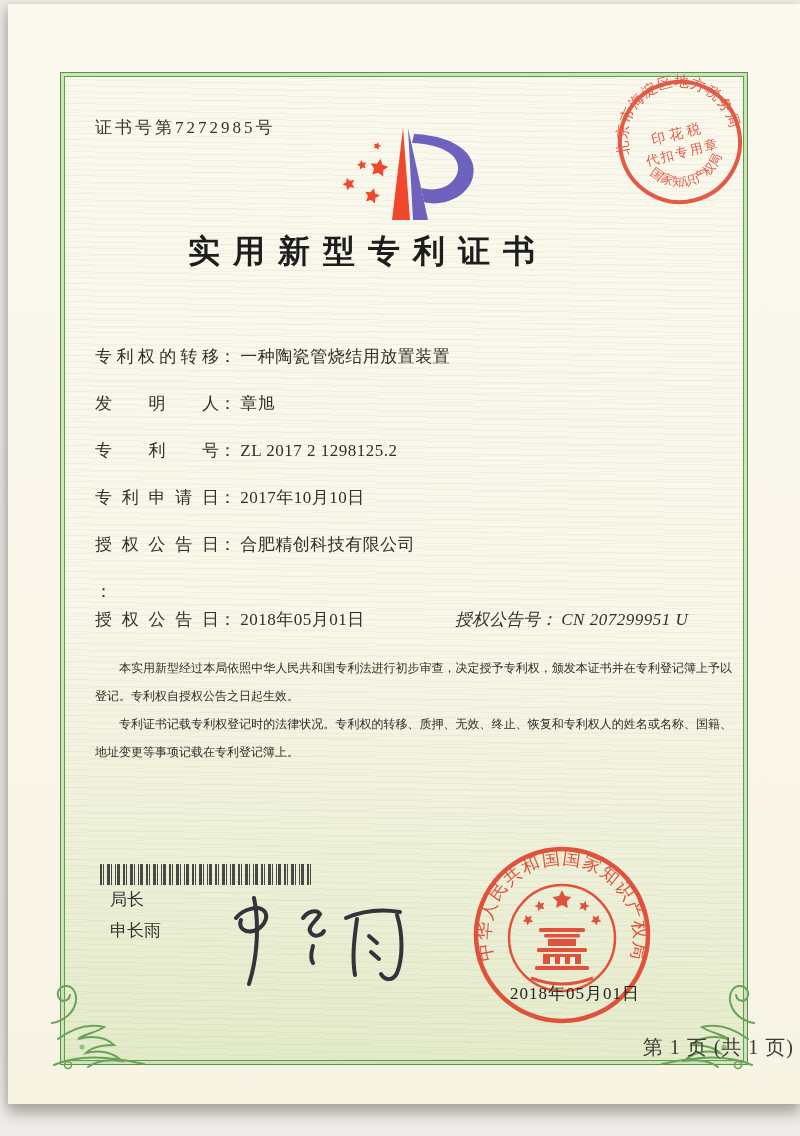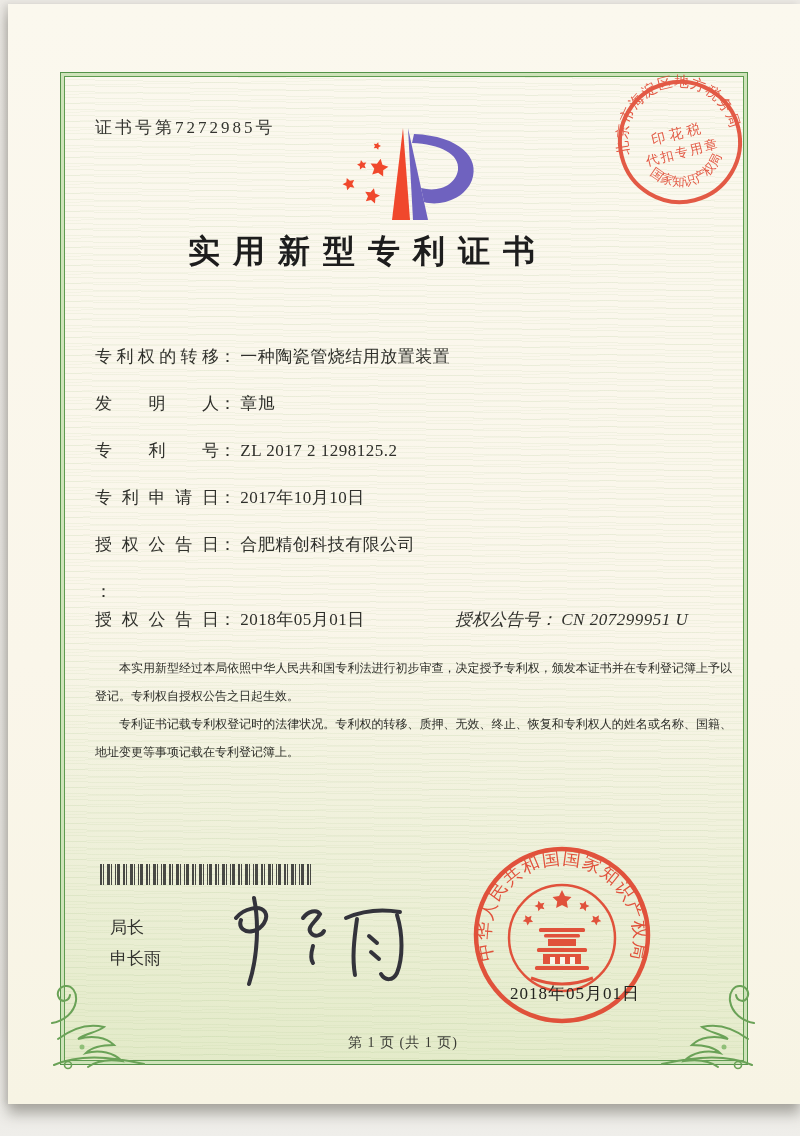--- a/index.html
+++ b/index.html
@@ -43,26 +43,26 @@
     position:absolute;left:92px;top:860px;width:212px;height:21px;
     background:repeating-linear-gradient(90deg,
       #2b2b2b 0 2px, transparent 2px 3px,
       #2b2b2b 3px 4px, transparent 4px 7px,
       #2b2b2b 7px 10px, transparent 10px 11px,
       #2b2b2b 11px 12px, transparent 12px 15px,
       #2b2b2b 15px 16px, transparent 16px 17px,
       #2b2b2b 17px 20px, transparent 20px 23px);
     opacity:.85;
   }
-  .signer{position:absolute;left:102px;top:908px;font-size:17px;color:#33342f;line-height:31px;}
+  .signer{position:absolute;left:102px;top:880px;font-size:17px;color:#33342f;line-height:31px;}
   .signature{position:absolute;left:198px;top:884px;}
   .tax-stamp{position:absolute;left:592px;top:58px;transform:rotate(-14deg);opacity:.88;}
   .office-seal{position:absolute;left:459px;top:836px;opacity:.92;}
   .seal-date{position:absolute;left:482px;top:978px;width:170px;text-align:center;font-size:17px;letter-spacing:1px;color:#232420;}
-  .footer{position:absolute;left:52px;top:1030px;width:686px;text-align:center;font-size:14px;color:#3a3b35;letter-spacing:1px;}
+  .footer{position:absolute;left:52px;top:1030px;width:686px;text-align:right;font-size:20px;color:#3a3b35;letter-spacing:1px;padding-left:48px;}
   .flourish{position:absolute;}
   .flourish.bl{left:40px;top:973px;}
   .flourish.br{left:650px;top:973px;transform:scaleX(-1);}
   svg text{font-family:"Liberation Serif","DejaVu Serif",serif;}
 </style>
 </head>
 <body>
 
 <svg width="0" height="0" style="position:absolute" aria-hidden="true">
   <defs>

